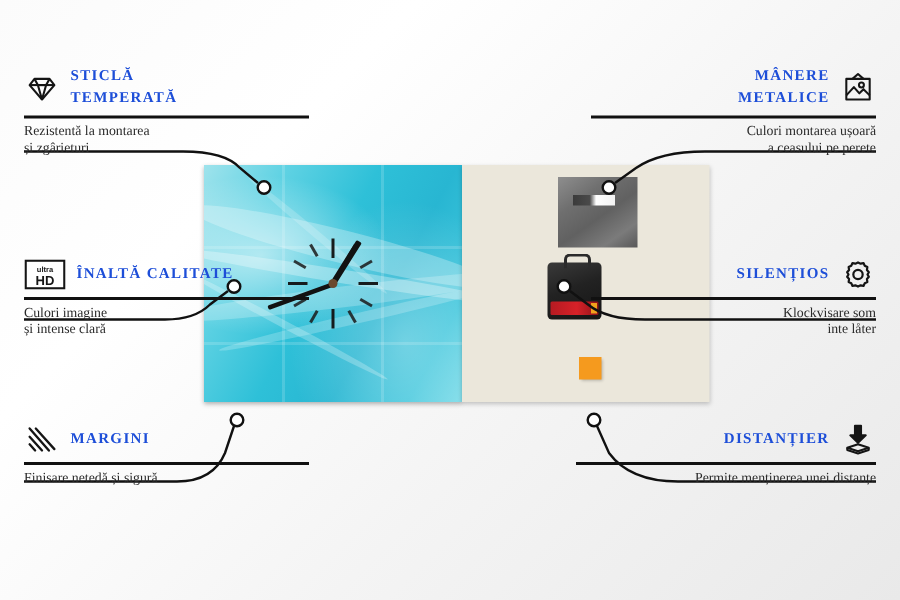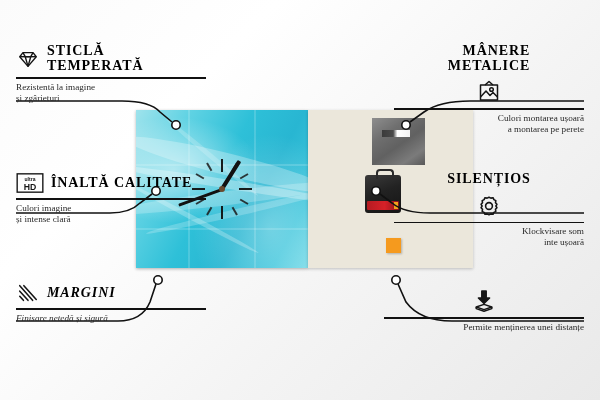--- a/index.html
+++ b/index.html
@@ -55,26 +55,26 @@
   #battery-tip{position:absolute;right:1px;top:1px;width:4px;height:7px;background:#f0a21c;}
   #spacer{
     position:absolute;left:78px;top:128px;width:15px;height:15px;
     background:#f59a1e;box-shadow:1px 1px 2px rgba(0,0,0,.25);
   }
 
   
   .callout{position:absolute;width:190px;}
   .callout .head{display:flex;align-items:center;gap:7px;}
   .callout .title{
-    font-size:14px;font-weight:700;letter-spacing:.9px;color:#000000;
+    font-size:10px;font-weight:700;letter-spacing:.9px;color:#1d4ed8;
     line-height:14.5px;text-transform:uppercase;
   }
   .callout .rule{height:1.6px;background:#111;margin:4px 0 3px;}
   .callout .sub{font-size:9.2px;line-height:11px;color:#2a2a2a;}
-  .callout.right .head{flex-direction:column;justify-content:flex-end;}
+  .callout.right .head{flex-direction:row;justify-content:flex-end;}
   .callout.right .title{text-align:right;}
   .callout.right .sub{text-align:right;}
   .ico{width:24px;height:22px;flex:0 0 24px;display:block;}
   .ico svg{display:block;width:100%;height:100%;}
 
   
   #lines{position:absolute;inset:0;pointer-events:none;}
   .dot{fill:#ffffff;stroke:#111;stroke-width:1.6;}
   .lead{fill:none;stroke:#111;stroke-width:1.6;}
 </style>
@@ -183,21 +183,21 @@
         </g>
           </svg>
       </span>
       <div class="title">
         <div>STICLĂ</div>
         <div>TEMPERATĂ</div>
       </div>
     </div>
     <div class="rule"></div>
     <div class="sub">
-      <div>Rezistentă la imagine</div>
+      <div>Rezistentă la montarea</div>
       <div>și zgârieturi</div>
     </div>
   </div>
 
   <div class="callout left" style="left:16px;top:172px;">
     <div class="head">
       <span class="ico" style="width:28px;flex:0 0 28px;">
         <svg viewBox="0 0 30 24">
           <rect x="1" y="2" width="28" height="20" fill="none" stroke="#151515" stroke-width="1.5"></rect>
           <text x="15" y="10" font-family="Liberation Sans, sans-serif" font-size="5.5" font-weight="700" text-anchor="middle" fill="#151515">ultra</text>
@@ -208,21 +208,21 @@
         <div>ÎNALTĂ CALITATE</div>
       </div>
     </div>
     <div class="rule"></div>
     <div class="sub">
       <div>Culori imagine</div>
       <div>și intense clară</div>
     </div>
   </div>
 
-  <div class="callout left" style="left:16px;top:282px;font-style:italic;">
+  <div class="callout left" style="left:16px;top:282px;">
     <div class="head">
       <span class="ico">
         <svg viewBox="0 0 24 24">
             <g stroke="#151515" stroke-width="1.7" stroke-linecap="round">
           <path d="M3 4 L17 20"></path>
               <path d="M7.5 4 L21 19"></path>
               <path d="M3 10 L12 20"></path>
               <path d="M3 15.5 L7 20"></path>
         </g>
           </svg>
@@ -250,48 +250,49 @@
           <rect x="3.5" y="5" width="17" height="15"></rect>
           <path d="M3.5 17 L9 11 L13 15.5 L16 12.5 L20.5 17"></path>
           <circle cx="14.5" cy="9.5" r="1.8"></circle>
         </g>
           </svg>
       </span>
     </div>
     <div class="rule"></div>
     <div class="sub">
       <div>Culori montarea ușoară</div>
-      <div>a montarea pe perete</div>
+      <div>a ceasului pe perete</div>
     </div>
   </div>
 
   <div class="callout right" style="left:394px;top:172px;">
     <div class="head">
       <div class="title">
         <div>SILENȚIOS</div>
       </div>
       <span class="ico">
         <svg viewBox="0 0 24 24">
             <g fill="none" stroke="#151515" stroke-width="1.6" stroke-linejoin="round">
           <path d="M12 3.2 L13.9 4.1 L16 3.7 L16.9 5.6 L18.8 6.6 L18.5 8.7 L19.9 10.3 L18.9 12 L19.9 13.7 L18.5 15.3 L18.8 17.4 L16.9 18.4 L16 20.3 L13.9 19.9 L12 20.8 L10.1 19.9 L8 20.3 L7.1 18.4 L5.2 17.4 L5.5 15.3 L4.1 13.7 L5.1 12 L4.1 10.3 L5.5 8.7 L5.2 6.6 L7.1 5.6 L8 3.7 L10.1 4.1 Z"></path>
           <circle cx="12" cy="12" r="3.4"></circle>
         </g>
           </svg>
       </span>
     </div>
     <div class="rule"></div>
     <div class="sub">
       <div>Klockvisare som</div>
-      <div>inte ușoară</div>
+      <div>inte låter</div>
     </div>
   </div>
 
   <div class="callout right" style="left:384px;top:282px;width:200px;">
     <div class="head">
       <div class="title">
+        <div>DISTANȚIER</div>
       </div>
       <span class="ico">
         <svg viewBox="0 0 24 24">
             <g fill="none" stroke="#151515" stroke-width="1.5" stroke-linejoin="round">
           <path d="M9.8 2 H14.2 V9 H17.6 L12 14.4 L6.4 9 H9.8 Z" fill="#151515"></path>
           <path d="M12 15.4 L19.8 18 L12 20.6 L4.2 18 Z"></path>
           <path d="M4.2 18 V19.6 L12 22.2 L19.8 19.6 V18"></path>
         </g>
           </svg>
       </span>

